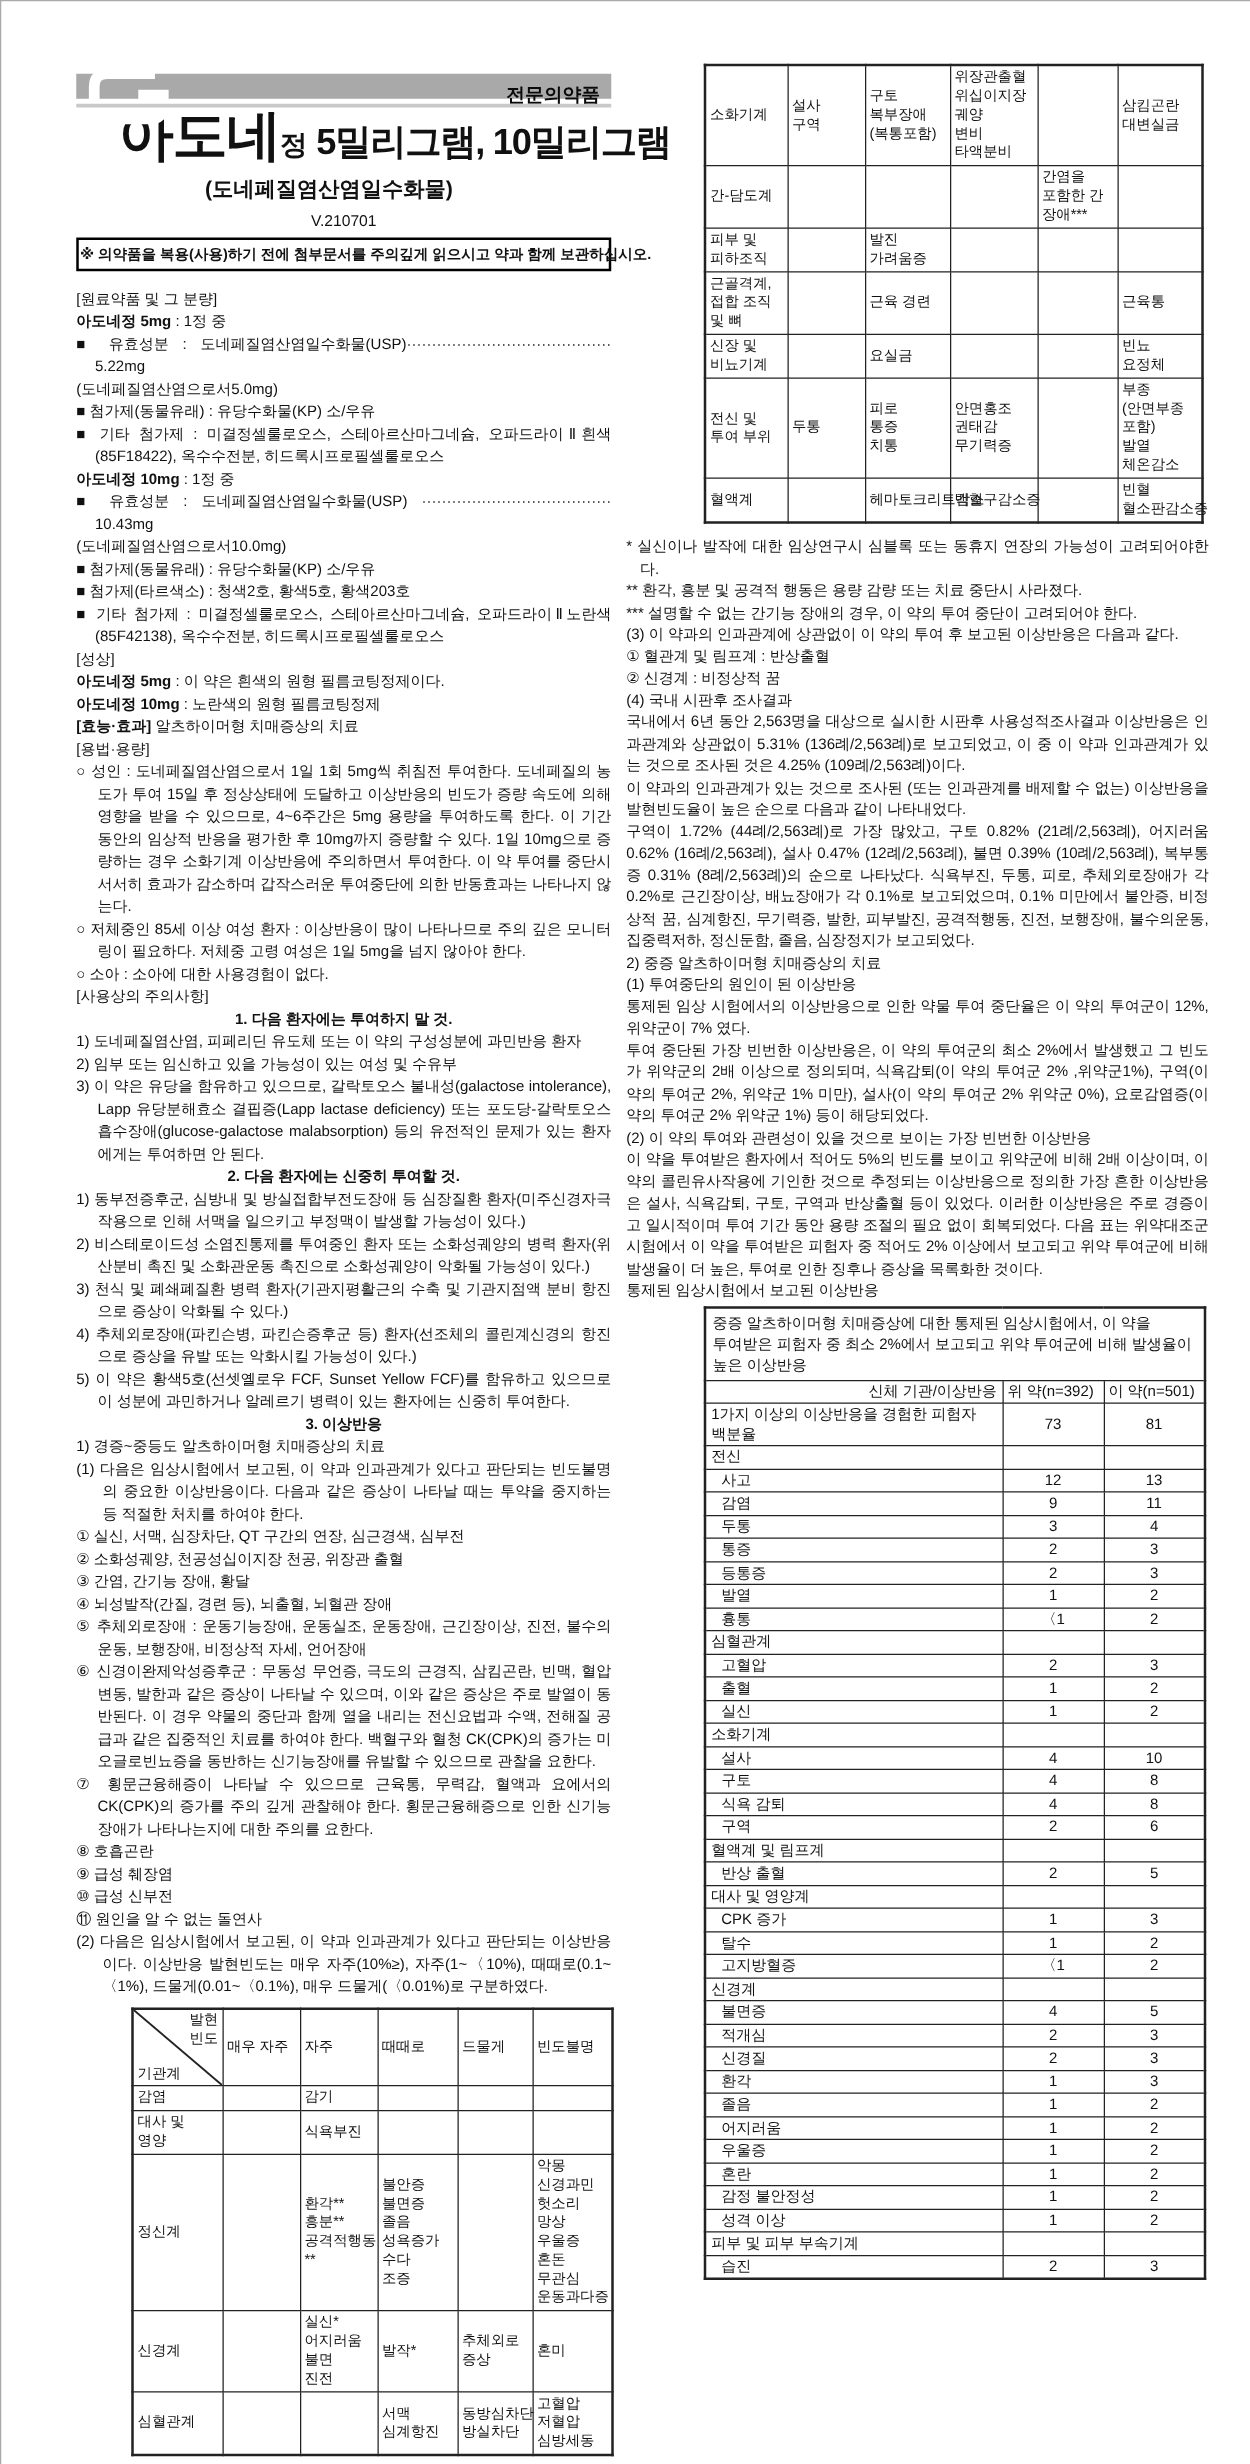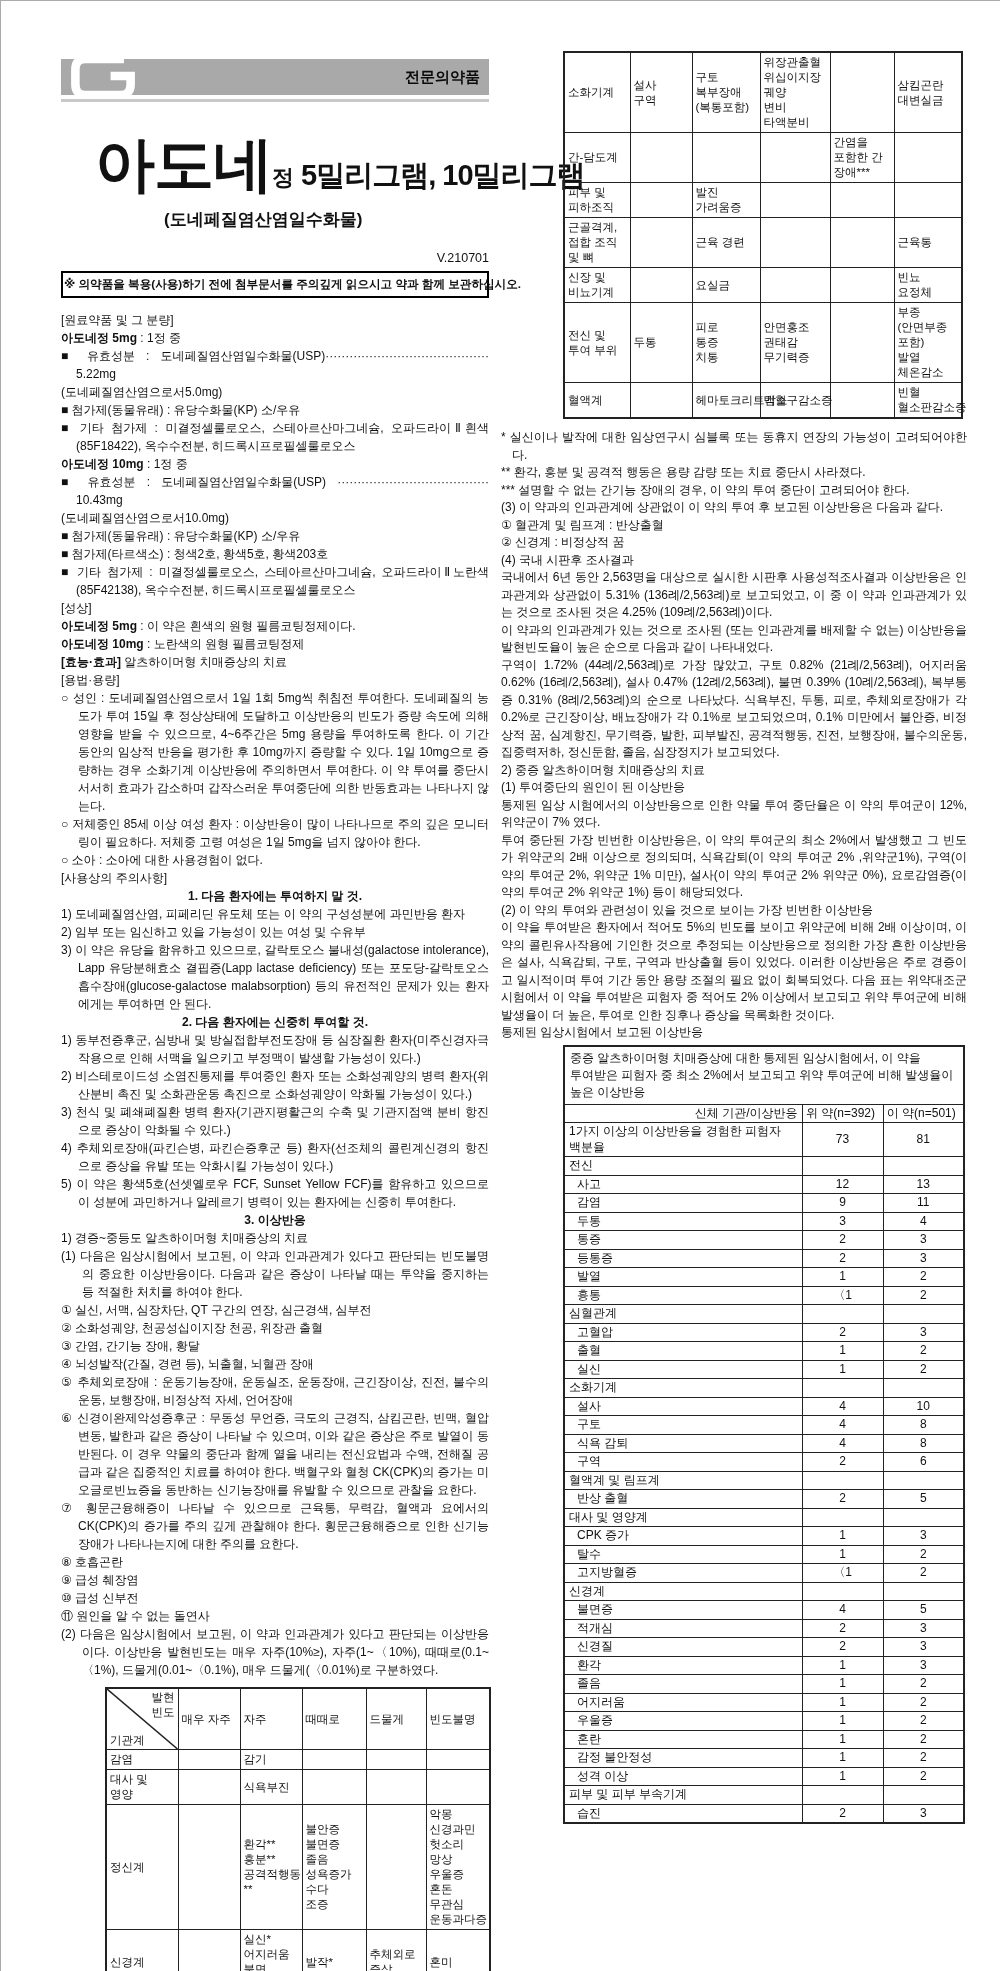--- a/index.html
+++ b/index.html
@@ -1,29 +1,29 @@
 <!DOCTYPE html>
 <html><head>
 <meta charset="utf-8">
 <style>
   html,body{margin:0;padding:0;background:#e8e8e8;}
   .page{position:relative;width:1000px;height:1971px;background:#fff;border:1px solid #aaa;
         font-family:"Liberation Sans","DejaVu Sans",sans-serif;color:#111;overflow:hidden;}
   
   .col-left{position:absolute;left:60px;top:58px;width:428px;}
-  .band{position:relative;height:36px;background:#a9a9a9;margin-bottom:30px;}
+  .band{position:relative;height:20px;background:#a9a9a9;}
   .band::after{content:"";position:absolute;left:0;right:0;bottom:-7px;height:3px;background:#c9c9c9;}
   .logo{position:absolute;left:2px;top:-9px;width:80px;height:54px;}
   .rx-badge{position:absolute;right:9px;top:0;line-height:36px;font-weight:bold;font-size:15px;color:#0a0a0a;}
   .title-row{text-align:center;padding-left:34px;font-weight:bold;white-space:nowrap;}
-  .title-row .brand{font-size:60px;letter-spacing:-1px;}
+  .title-row .brand{font-size:44px;letter-spacing:-1px;}
   .title-row .form{font-size:22px;}
   .title-row .strengths{font-size:29px;letter-spacing:-1px;}
   .subtitle{font-weight:bold;font-size:17px;margin-left:103px;margin-top:2px;}
-  .version{text-align:right;font-size:12.5px;margin-top:20px;}
+  .version{text-align:center;font-size:12.5px;margin-top:7px;}
   .warnbox{border:2px solid #000;font-weight:bold;font-size:11.6px;text-align:center;
            padding:4px 1px;margin-top:6px;white-space:nowrap;}
   
   .paras{margin-top:13px;font-size:12px;line-height:18px;text-align:justify;}
   .paras p{margin:0;}
   .k-sec{font-weight:normal;text-align:left;}
   .k-plain b{font-weight:bold;}
   .k-bul{padding-left:15px;text-indent:-15px;}
   .k-cont{margin-left:96px;}
   .k-o{padding-left:17px;text-indent:-17px;}

